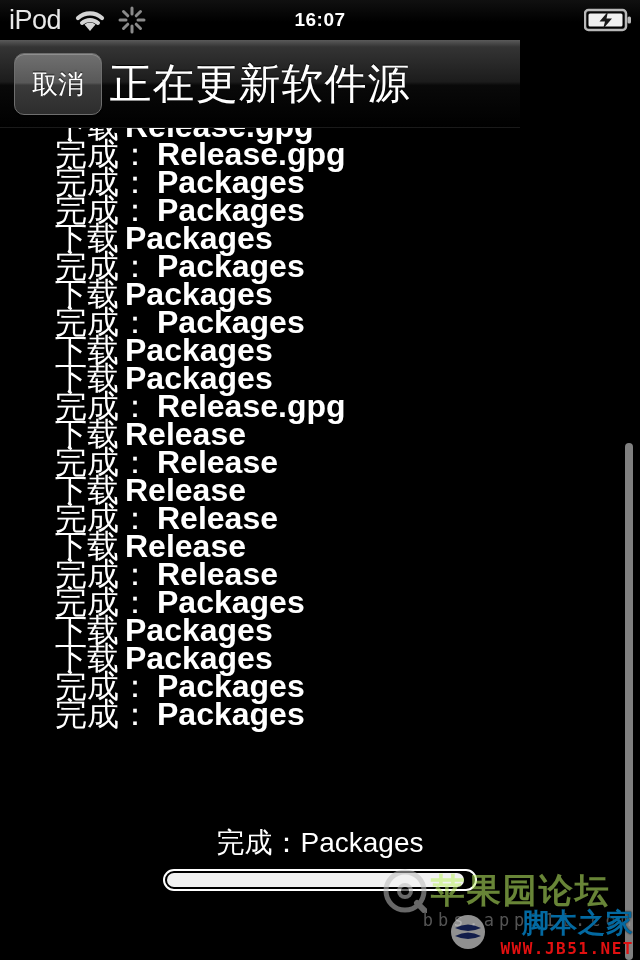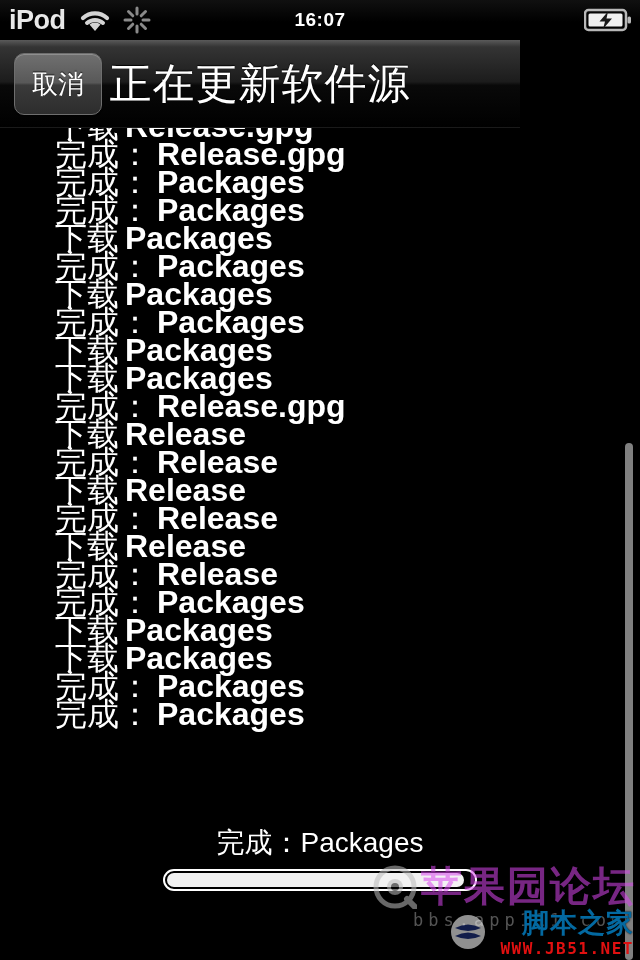--- a/index.html
+++ b/index.html
@@ -17,21 +17,21 @@
   }
 
   
   #statusbar {
     position:absolute; left:0; top:0;
     width:640px; height:40px;
     background:linear-gradient(to bottom,#101010 0%,#000 55%,#000 100%);
     display:flex; align-items:center;
   }
   #carrier {
-    color:#e8e8e8; font-size:27px; font-weight:700;
+    color:#e8e8e8; font-size:27px; font-weight:400;
     margin-left:9px; letter-spacing:-0.5px;
     line-height:40px;
   }
   .sb-icon { display:flex; align-items:center; justify-content:center; }
   #wifi-icon { margin-left:12px; width:34px; height:40px; }
   #spinner-icon { margin-left:10px; width:30px; height:40px; }
   #clock {
     position:absolute; left:0; right:0; top:0;
     text-align:center; color:#fff;
     font-size:19px; font-weight:700; line-height:40px;
@@ -133,21 +133,21 @@
 
   
   #watermark-forum {
     position:absolute; right:4px; bottom:30px;
     opacity:0.55;
     pointer-events:none;
     text-align:left;
   }
   #wm-forum-row { display:flex; align-items:center; }
   #wm-forum-text {
-    color:#d946ef; font-size:41px; font-weight:700;
+    color:#bef264; font-size:34px; font-weight:700;
     letter-spacing:2px; margin-left:4px;
     font-family:Liberation Serif, serif;
   }
   #wm-forum-url {
     color:#9a9a9a; font-size:17px; letter-spacing:5px;
     margin-left:40px; margin-top:-4px;
     font-family:"DejaVu Sans Mono",monospace;
   }
   #watermark-jb51 {
     position:absolute; right:6px; bottom:2px;

